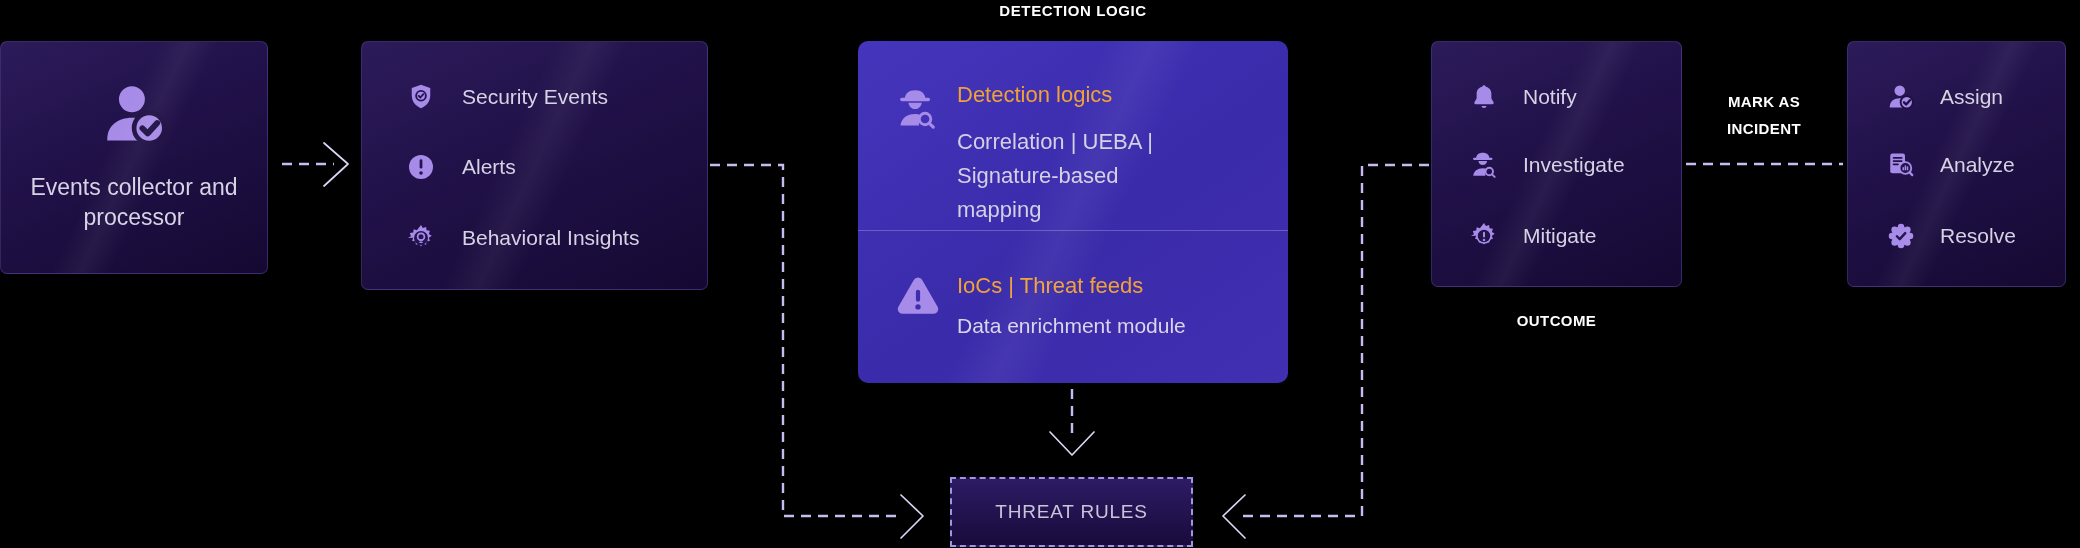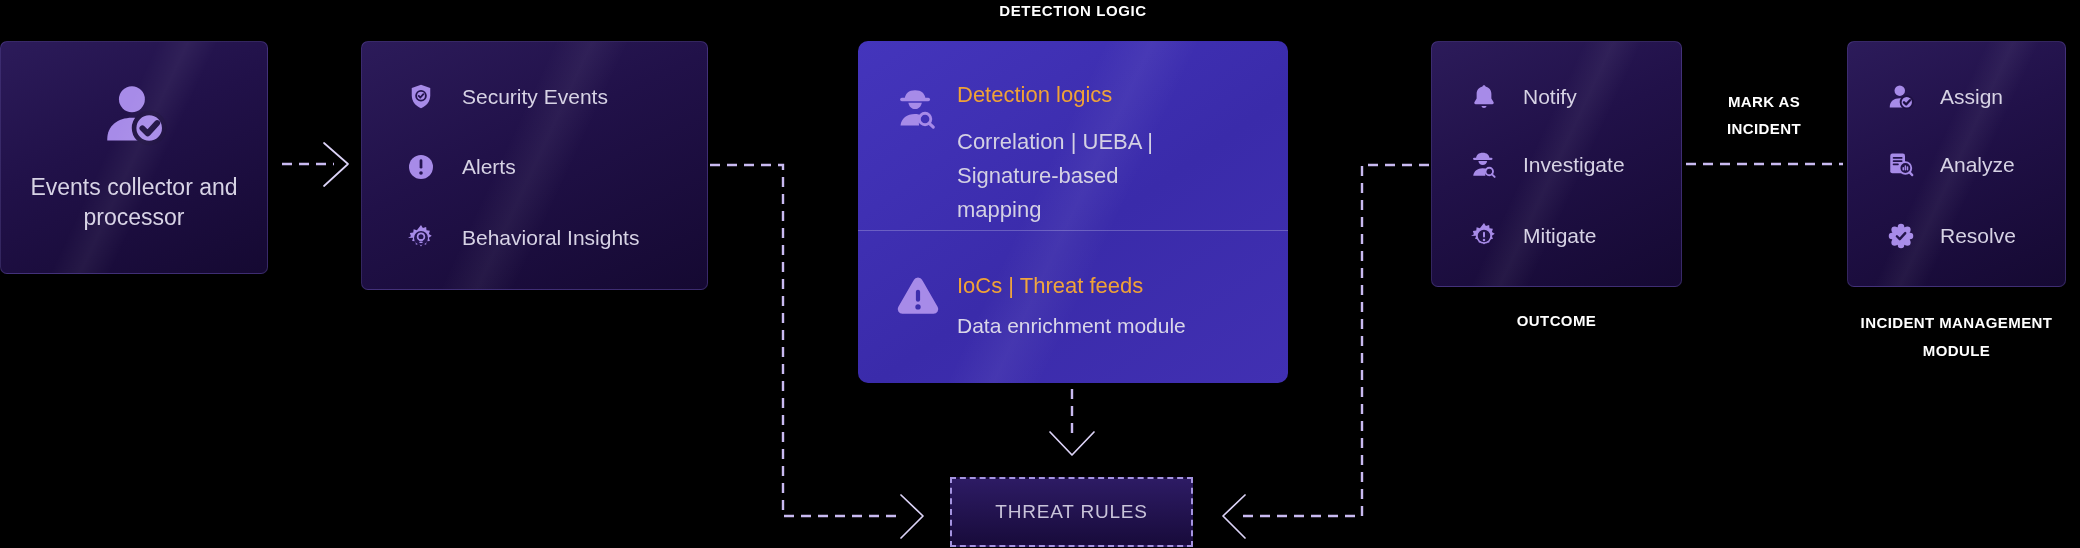--- a/index.html
+++ b/index.html
@@ -233,19 +233,18 @@
               <circle cx="6.9" cy="6.9" r="2.6"></circle>
             <circle cx="12" cy="4.8" r="2.6"></circle>
               <circle cx="17.1" cy="6.9" r="2.6"></circle>
           </g>
           <path d="M8.7 12.2l2.3 2.3 4.4-4.8" stroke="#221349" stroke-width="1.9" fill="none" stroke-linecap="round" stroke-linejoin="round"></path>
         </svg>
       </span>
       <span class="txt">Resolve</span>
     </div>
   </div>
-  <div class="caps" style="left:1835px;top:309px;width:243px">INCIDENT MANAGEMENT MODULE</div>
 
   <div class="threat">
     <span class="lbl">THREAT RULES</span>
   </div>
 
 </div>
 
 </body></html>

